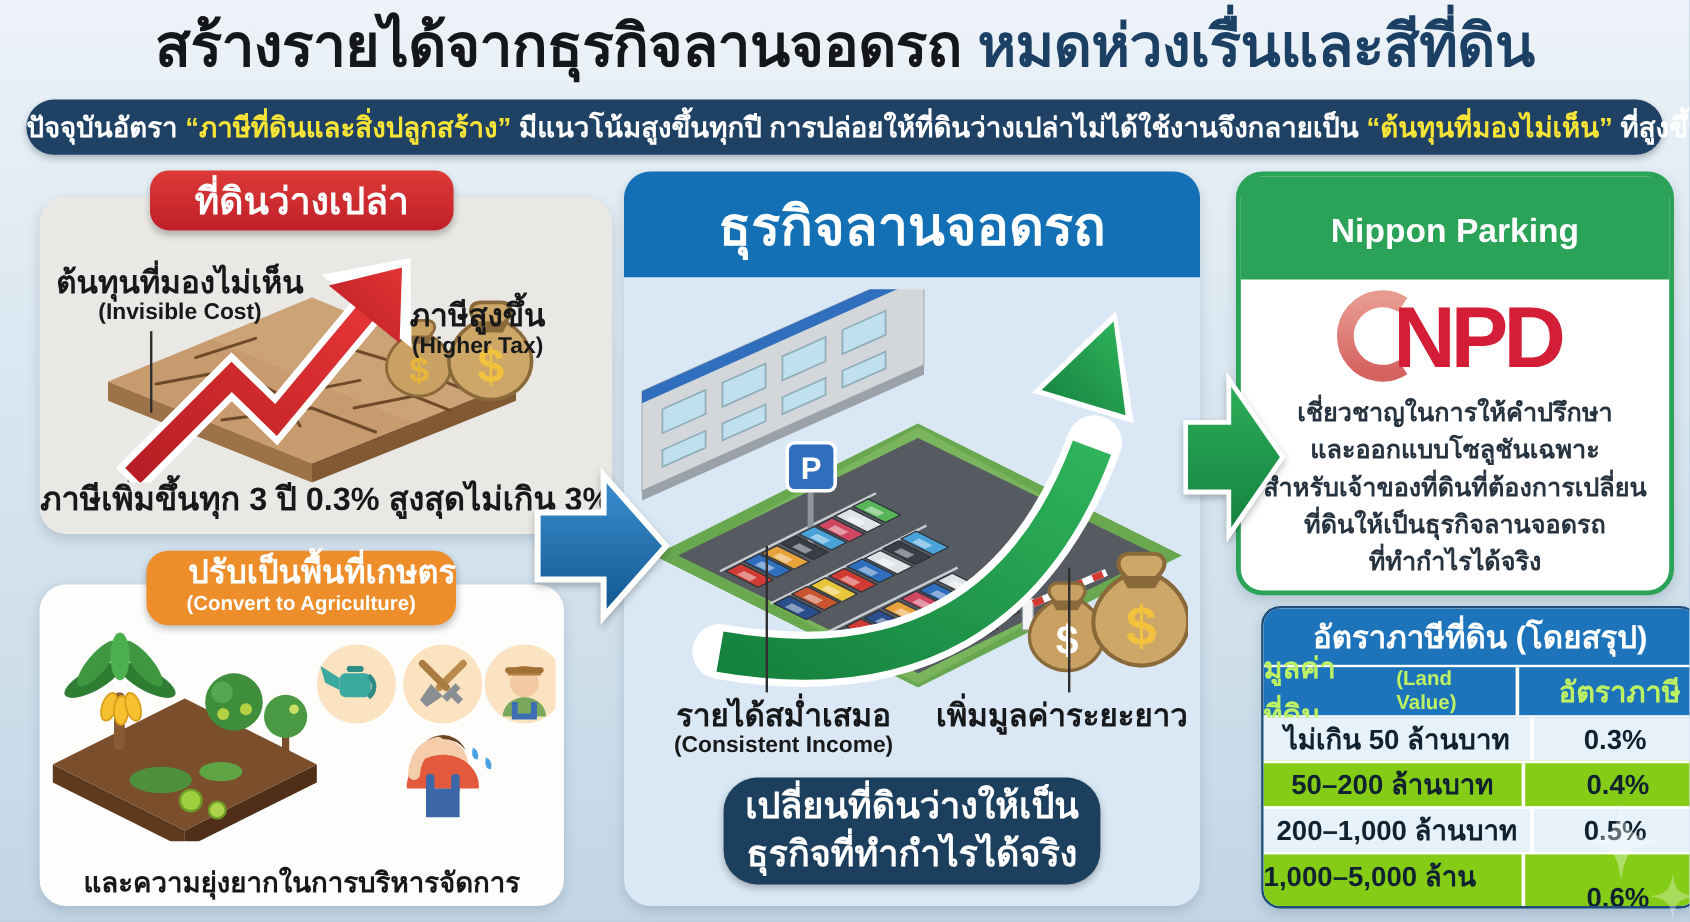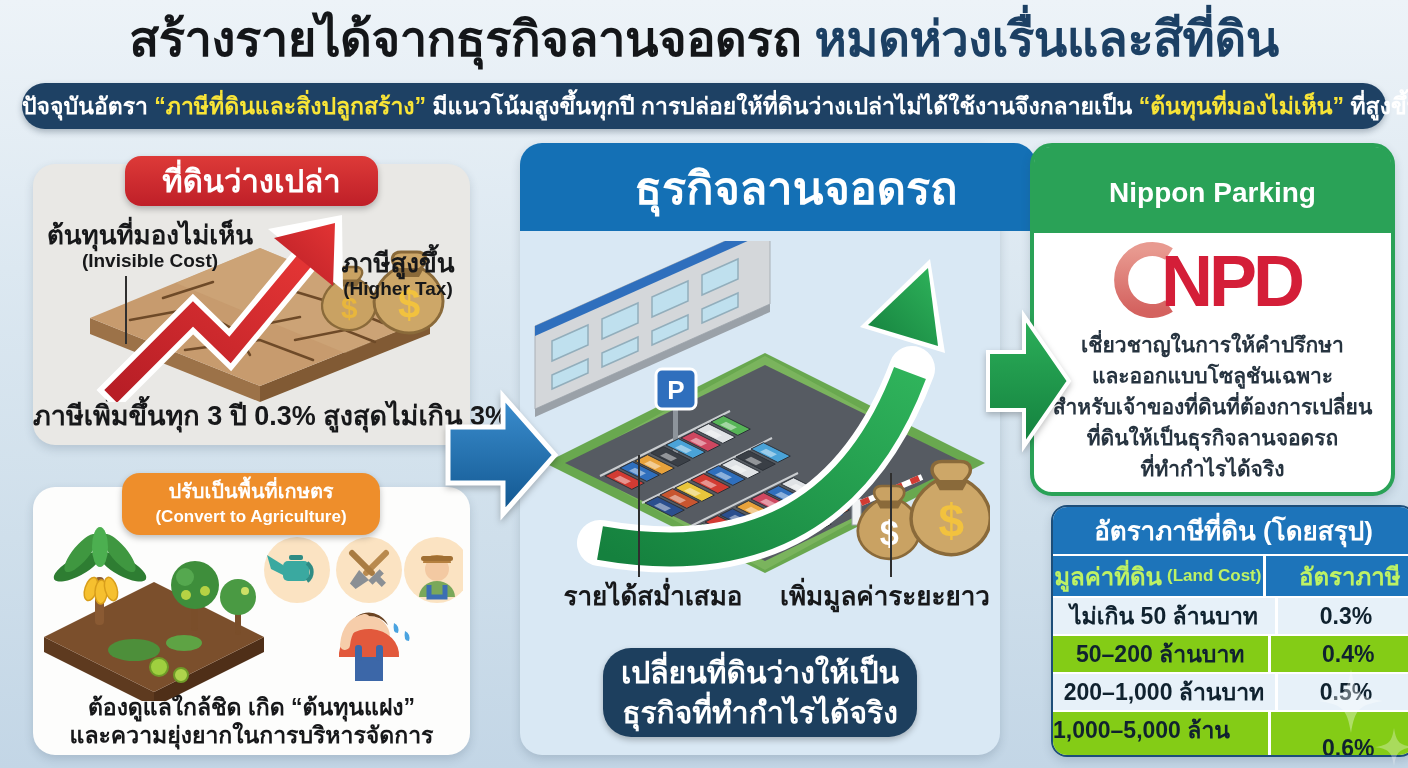--- a/index.html
+++ b/index.html
@@ -11,49 +11,49 @@
     font-size:49px;font-weight:800;letter-spacing:-0.5px;line-height:66px;white-space:nowrap;}
   .title .t1{color:#141619;}
   .title .t2{color:#1c4064;}
   .subtitle{position:absolute;top:83px;left:22px;width:1364px;height:46px;background:#1e4164;
     border-radius:26px;color:#ffffff;font-size:23px;font-weight:700;text-align:center;line-height:47px;
     box-shadow:0 3px 6px rgba(20,40,60,.3);white-space:nowrap;}
   .subtitle .hl{color:#f8e437;}
   
   .card{position:absolute;border-radius:22px;box-shadow:0 4px 10px rgba(40,60,85,.18);}
   .badge{position:absolute;text-align:center;color:#fff;font-weight:800;z-index:4;
-    box-shadow:0 3px 6px rgba(0,0,0,.25);margin-top:14px;}
-  
-  .card-empty{left:33px;top:164px;width:437px;height:281px;background:#e9e8e5;}
+    box-shadow:0 3px 6px rgba(0,0,0,.25);}
+  
+  .card-empty{left:33px;top:164px;width:437px;height:281px;background:#e9e8e5;padding-left:40px;}
   .badge-red{left:125px;top:142px;width:253px;height:50px;border-radius:16px;
     background:linear-gradient(180deg,#dd3a38,#bf1f28);font-size:31px;line-height:52px;}
   .lbl{position:absolute;text-align:center;color:#17181a;z-index:3;}
   .lbl .th{display:block;font-size:26px;font-weight:800;line-height:30px;white-space:nowrap;}
   .lbl .en{display:block;font-size:19px;font-weight:700;line-height:22px;white-space:nowrap;}
   .lbl-invisible{left:12px;top:56px;width:210px;}
   .lbl-higher{left:300px;top:84px;width:130px;}
   .leader{position:absolute;width:2px;background:#2f2f2f;z-index:2;}
   .leader-invisible{left:92px;top:112px;height:68px;}
   .svg-land{position:absolute;left:12px;top:26px;z-index:1;}
   .note-empty{position:absolute;bottom:8px;left:0;width:100%;text-align:center;
     font-size:27px;font-weight:800;color:#17181a;white-space:nowrap;}
   .card-agri{left:33px;top:487px;width:437px;height:268px;background:#fdfdfc;}
   .badge-orange{left:122px;top:459px;width:258px;height:59px;border-radius:18px;background:#ee8e2b;padding-top:3px;}
-  .badge-orange .l1{display:block;font-size:20px;line-height:31px;}
+  .badge-orange .l1{display:block;font-size:27px;line-height:31px;text-align:right;}
   .badge-orange .l2{display:block;font-size:17px;line-height:20px;font-weight:700;}
   .svg-agri{position:absolute;left:6px;top:38px;z-index:1;}
   .note-agri{position:absolute;bottom:6px;left:0;width:100%;text-align:center;
     font-size:23px;font-weight:800;color:#17181a;line-height:28px;}
   
   .arrow-blue{position:absolute;left:445px;top:387px;z-index:6;filter:drop-shadow(0 3px 3px rgba(0,0,0,.25));}
   .arrow-green{position:absolute;left:986px;top:306px;z-index:6;filter:drop-shadow(0 3px 3px rgba(0,0,0,.25));}
   
   .card-parking{left:520px;top:143px;width:480px;height:612px;background:#d9e8f4;}
   .parking-header{position:absolute;top:0;left:0;width:100%;height:88px;background:#1470b5;
-    border-radius:22px 22px 0 0;color:#fff;font-size:45px;font-weight:800;text-align:center;line-height:92px;padding-left:36px;}
+    border-radius:22px 22px 0 0;color:#fff;font-size:45px;font-weight:800;text-align:center;line-height:92px;}
   .svg-parking{position:absolute;left:10px;top:98px;z-index:1;}
   .lbl-income{left:18px;top:438px;width:230px;}
   .lbl-value{left:252px;top:438px;width:226px;}
   .leader-income{left:118px;top:312px;height:122px;}
   .leader-value{left:370px;top:330px;height:104px;}
   .cta-box{position:absolute;left:83px;top:505px;width:314px;height:89px;background:#1d3f5e;border-radius:28px;
     color:#fff;text-align:center;font-size:30px;font-weight:800;line-height:40px;padding-top:5px;box-sizing:border-box;
     box-shadow:0 3px 6px rgba(0,0,0,.25);}
   .cta-box span{display:block;}
   
@@ -229,21 +229,21 @@
         <circle cx="322" cy="108" r="2.2" fill="#3b2a1a"></circle>
         <circle cx="338" cy="108" r="2.2" fill="#3b2a1a"></circle>
         <path d="M300,128 a30 26 0 0 1 60,4 l-60,0 Z" fill="#e2593c"></path>
         <path d="M316,132 h28 v24 h-28 Z" fill="#3c67a8"></path>
         <rect x="316" y="120" width="7" height="16" rx="3" fill="#3c67a8"></rect>
         <rect x="337" y="120" width="7" height="16" rx="3" fill="#3c67a8"></rect>
         <path d="M306,120 q2,-22 20,-26" fill="none" stroke="#f6cdaa" stroke-width="10" stroke-linecap="round"></path>
       </g>
     </svg>
     <div class="note-agri">
-      <span>ต้องดูแลใกล้ชิด เกิด “ต้นทุนแฝง”</span><br>
+      <br>
       <span>และความยุ่งยากในการบริหารจัดการ</span>
     </div>
   </div>
   <div class="badge badge-orange">
     <span class="l1">ปรับเป็นพื้นที่เกษตร</span>
     <span class="l2">(Convert to Agriculture)</span>
   </div>
 
   <svg class="arrow-blue" width="114" height="136" viewBox="0 0 114 136">
     <defs>
@@ -354,20 +354,21 @@
       <g transform="translate(412,278) scale(1.15)">
         <path d="M-4,-34 C-12,-42 -9,-50 0,-50 L16,-50 C25,-50 28,-42 20,-34 C38,-24 46,-6 40,10 C34,24 20,31 8,31 C-4,31 -19,24 -25,10 C-31,-6 -22,-24 -4,-34 Z" fill="#cda768" stroke="#8a6a3a" stroke-width="3"></path>
         <path d="M-7,-34 L23,-34 L18,-25 L-2,-25 Z" fill="#8a6a3a"></path>
         <text x="8" y="16" font-size="40" font-weight="800" fill="#f2c23e" text-anchor="middle">$</text>
       </g>
     </svg>
     <div class="leader leader-income"></div>
     <div class="leader leader-value"></div>
     <div class="lbl lbl-income">
       <span class="th">รายได้สม่ำเสมอ</span>
+      <span class="en">(Consistent Income)</span>
     </div>
     <div class="lbl lbl-value">
       <span class="th">เพิ่มมูลค่าระยะยาว</span>
     </div>
     <div class="cta-box">
       <span>เปลี่ยนที่ดินว่างให้เป็น</span>
       <span>ธุรกิจที่ทำกำไรได้จริง</span>
     </div>
   </div>
 
@@ -403,21 +404,21 @@
       <span>ที่ดินให้เป็นธุรกิจลานจอดรถ</span>
       <span>ที่ทำกำไรได้จริง</span>
     </div>
   </div>
 
   <div class="tax-table">
     <div class="tax-title">อัตราภาษีที่ดิน (โดยสรุป)</div>
     <div class="tax-colhdr">
       <div class="c1">
         <span class="big">มูลค่าที่ดิน</span>
-        <span class="small">(Land Cost)</span>
+        <span class="small">(Land Value)</span>
       </div>
       <div class="c2">
         <span class="big">อัตราภาษี</span>
       </div>
     </div>
     <div class="tax-body">
       <div class="tax-row row-light">
         <div class="c1">ไม่เกิน 50 ล้านบาท</div>
         <div class="c2">0.3%</div>
       </div>

